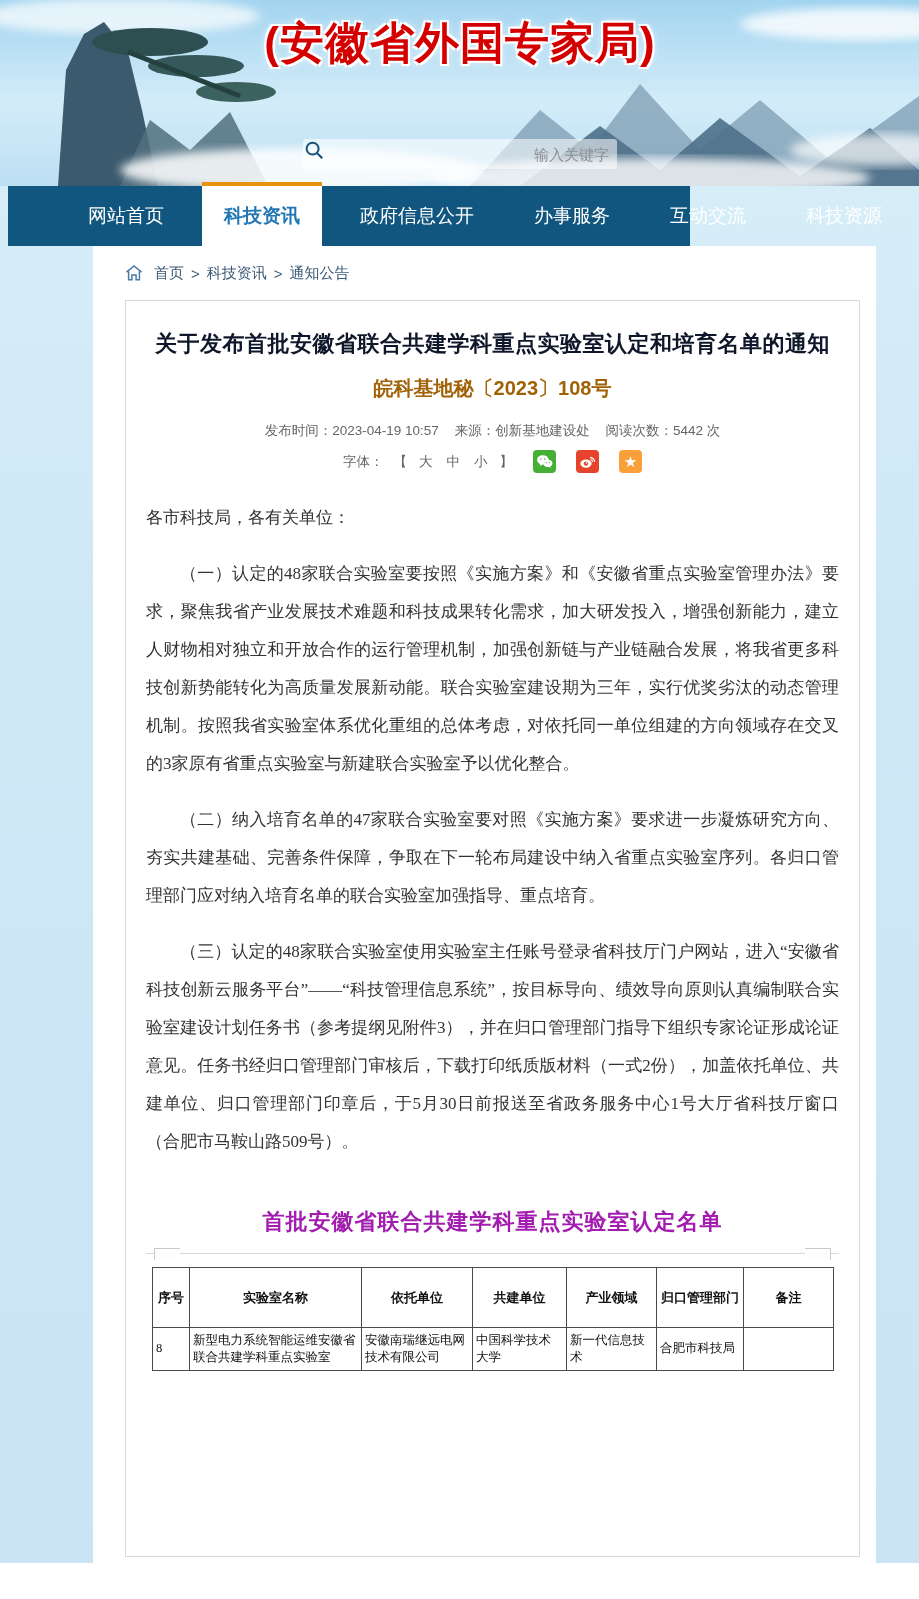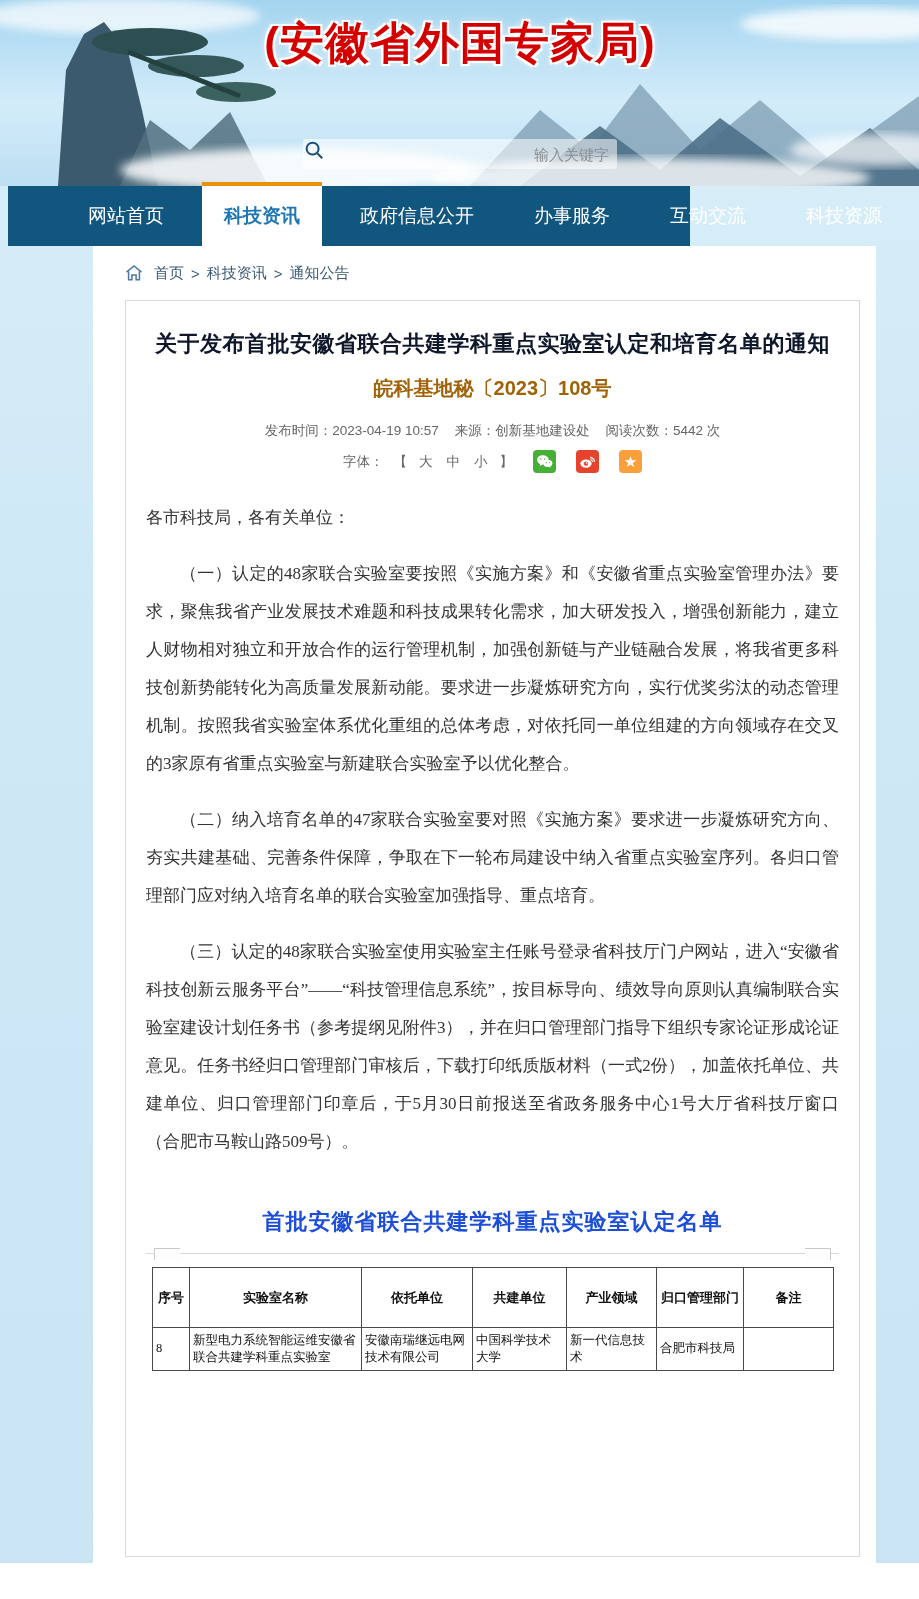--- a/index.html
+++ b/index.html
@@ -103,21 +103,21 @@
   .icon-weibo  { background:#e6432c; }
   .icon-fav    { background:#faa03b; color:#fff; font-size:15px; }
 
   .body-text {
     margin-top:26px; font-family:"Liberation Serif", serif;
     font-size:17px; color:#333; line-height:38px; text-align:justify;
   }
   .body-text p.indent { text-indent:2em; margin-top:18px; }
 
   .table-title {
-    margin-top:46px; text-align:center; font-size:22px; font-weight:900; color:#1d4ed8;
+    margin-top:46px; text-align:center; font-size:22px; font-weight:900; color:#a21caf;
     letter-spacing:1px;
   }
   .artifact-line {
     position:relative; margin-top:16px; height:14px; border-top:1px solid #d8d8d8;
   }
   .artifact-corner {
     position:absolute; top:-6px; width:26px; height:12px; border:1px solid #c9c9c9;
     background:#fdfdfd;
   }
   .artifact-corner.left { left:8px; border-right:none; border-bottom:none; }
@@ -245,21 +245,21 @@
           <path d="M13.6,6.6 A3.6,3.6 0 0 1 16.2,9.4" fill="none" stroke="#ffffff" stroke-width="1.4"></path>
         </svg>
       </span>
       <span class="share-icon icon-fav">
         <span>★</span>
       </span>
     </div>
 
     <div class="body-text">
       <p>各市科技局，各有关单位：</p>
-      <p class="indent">（一）认定的48家联合实验室要按照《实施方案》和《安徽省重点实验室管理办法》要求，聚焦我省产业发展技术难题和科技成果转化需求，加大研发投入，增强创新能力，建立人财物相对独立和开放合作的运行管理机制，加强创新链与产业链融合发展，将我省更多科技创新势能转化为高质量发展新动能。要求进一步凝炼研究方向，实行优奖劣汰的动态管理机制。按照我省实验室体系优化重组的总体考虑，对依托同一单位组建的方向领域存在交叉的3家原有省重点实验室与新建联合实验室予以优化整合。</p>
+      <p class="indent">（一）认定的48家联合实验室要按照《实施方案》和《安徽省重点实验室管理办法》要求，聚焦我省产业发展技术难题和科技成果转化需求，加大研发投入，增强创新能力，建立人财物相对独立和开放合作的运行管理机制，加强创新链与产业链融合发展，将我省更多科技创新势能转化为高质量发展新动能。联合实验室建设期为三年，实行优奖劣汰的动态管理机制。按照我省实验室体系优化重组的总体考虑，对依托同一单位组建的方向领域存在交叉的3家原有省重点实验室与新建联合实验室予以优化整合。</p>
       <p class="indent">（二）纳入培育名单的47家联合实验室要对照《实施方案》要求进一步凝炼研究方向、夯实共建基础、完善条件保障，争取在下一轮布局建设中纳入省重点实验室序列。各归口管理部门应对纳入培育名单的联合实验室加强指导、重点培育。</p>
       <p class="indent">（三）认定的48家联合实验室使用实验室主任账号登录省科技厅门户网站，进入“安徽省科技创新云服务平台”——“科技管理信息系统”，按目标导向、绩效导向原则认真编制联合实验室建设计划任务书（参考提纲见附件3），并在归口管理部门指导下组织专家论证形成论证意见。任务书经归口管理部门审核后，下载打印纸质版材料（一式2份），加盖依托单位、共建单位、归口管理部门印章后，于5月30日前报送至省政务服务中心1号大厅省科技厅窗口（合肥市马鞍山路509号）。</p>
     </div>
 
     <div class="table-title">首批安徽省联合共建学科重点实验室认定名单</div>
 
     <div class="artifact-line">
       <span class="artifact-corner left"></span>
       <span class="artifact-corner right"></span>
     </div>

